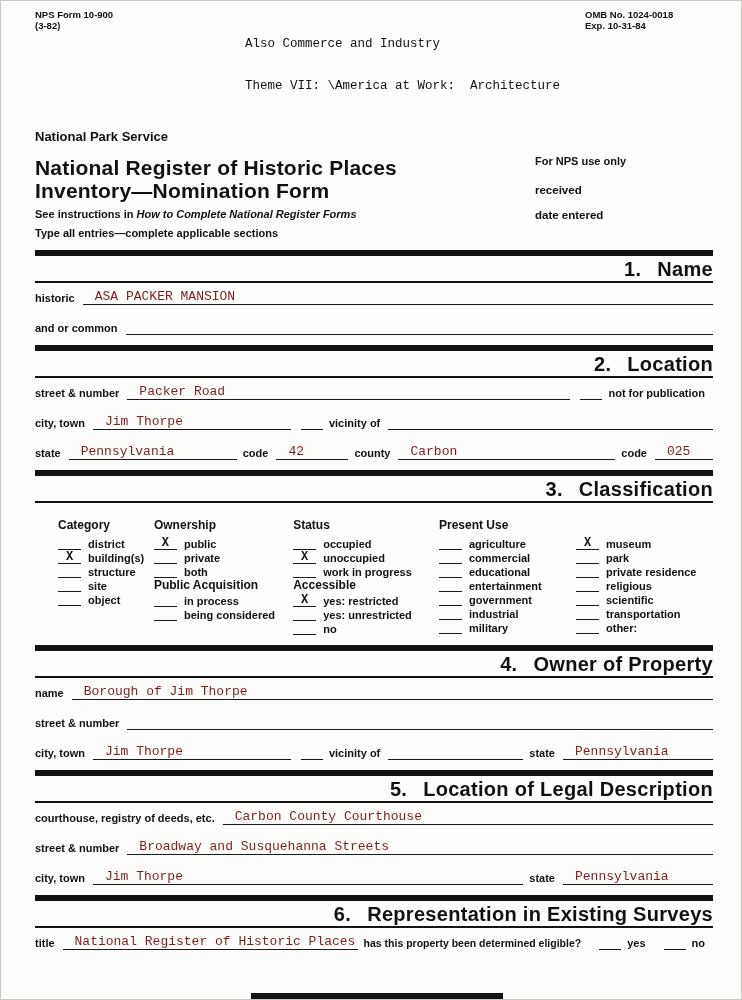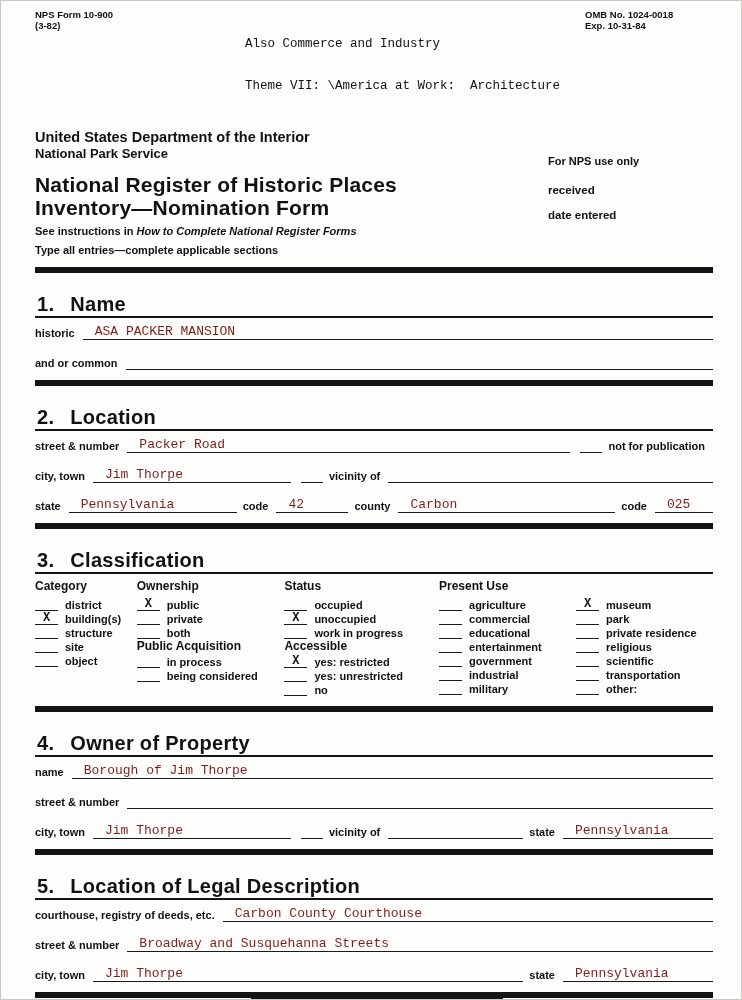--- a/index.html
+++ b/index.html
@@ -18,46 +18,46 @@
   .top-center{flex:1;padding-left:100px;font-family:"Liberation Mono","DejaVu Sans Mono",monospace;font-size:12.5px;line-height:14px;white-space:pre;}
   .top-right{width:128px;font-size:9.5px;font-weight:bold;line-height:11px;}
   
   .head{position:relative;margin-top:8px;}
   .dept{font-size:14.5px;font-weight:bold;line-height:17px;}
   .agency{font-size:13px;font-weight:bold;line-height:15px;}
   .main-title{font-size:21px;font-weight:bold;line-height:23px;letter-spacing:.2px;}
   .title-block{margin-top:12px;}
   .instr{margin-top:6px;font-size:11px;font-weight:bold;line-height:13px;}
   .it{font-style:italic;}
-  .head-right{position:absolute;right:3px;top:26px;width:162px;}
+  .head-right{position:absolute;right:16px;top:26px;width:162px;}
   .nps-only{font-size:11px;font-weight:bold;margin-bottom:17px;}
   .nps-line{font-size:11.5px;font-weight:bold;margin-bottom:13px;}
   
   .section{margin-top:10px;}
   .bar{height:6px;background:#141414;}
-  .sec-head{padding:20px 0 1px 2px;font-size:20px;font-weight:bold;line-height:22px;letter-spacing:.3px;}
+  .sec-head{padding:2px 0 1px 2px;font-size:20px;font-weight:bold;line-height:22px;letter-spacing:.3px;text-align:right;}
   .sec-num{display:inline-block;margin-right:16px;}
   .thin{height:2px;background:#141414;}
   
   .row{display:flex;align-items:flex-end;height:18px;margin-top:12px;}
   .row.first{margin-top:4px;}
   .lbl{font-size:11px;font-weight:bold;white-space:nowrap;padding:0 8px 1px 0;}
   .lbl.sm{font-size:10.5px;}
   .fill{flex:1 1 auto;border-bottom:1.5px solid #1a1a1a;display:flex;align-items:flex-end;min-height:17px;}
   .fill.empty{min-height:17px;}
   .typed{font-family:"Liberation Mono","DejaVu Sans Mono",monospace;font-size:13px;line-height:15px;padding-left:12px;white-space:nowrap;color:#7f1d1d;}
   .blank{flex:none;display:inline-block;width:22px;border-bottom:1.5px solid #1a1a1a;height:13px;margin:0 6px 0 10px;}
   .w210{flex:0 0 198px;}
   .w178{flex:0 0 168px;}
   .w80{flex:0 0 72px;}
   .w60{flex:0 0 58px;}
   .w155{flex:0 0 150px;}
   .gap6{flex:0 0 6px;}
   
-  .cls{display:flex;padding-top:5px;}
+  .cls{display:flex;padding-top:15px;margin-left:23px;}
   .col-cat{width:102px;}
   .col-own{width:148px;}
   .col-status{width:155px;}
   .col-use{flex:1;}
   .col-title{font-size:12px;font-weight:bold;height:15px;line-height:14px;margin-bottom:3px;}
   .chk{display:flex;align-items:flex-end;height:14px;}
   .box{flex:none;width:23px;border-bottom:1.5px solid #1a1a1a;height:12px;line-height:12px;margin-right:7px;text-align:center;font-family:"Liberation Mono","DejaVu Sans Mono",monospace;font-size:12px;font-weight:bold;}
   .cl{font-size:11px;font-weight:bold;line-height:12px;white-space:nowrap;}
   .sub-title{font-size:12px;font-weight:bold;height:15px;line-height:15px;}
   .use-row{display:flex;}
@@ -80,21 +80,20 @@
       <div>Also Commerce and Industry</div>
       <div>Theme VII: \America at Work:  Architecture</div>
     </div>
     <div class="top-right">
       <div>OMB No. 1024-0018</div>
       <div>Exp. 10-31-84</div>
     </div>
   </div>
 
   <div class="head">
-    <div class="dept">United States Department of the Interior</div>
     <div class="agency">National Park Service</div>
     <div class="title-block">
       <div class="main-title">National Register of Historic Places</div>
       <div class="main-title">Inventory—Nomination Form</div>
     </div>
     <div class="instr">
       <span>See instructions in </span><span class="it">How to Complete National Register Forms</span>
     </div>
     <div class="instr">Type all entries—complete applicable sections</div>
     <div class="head-right">

